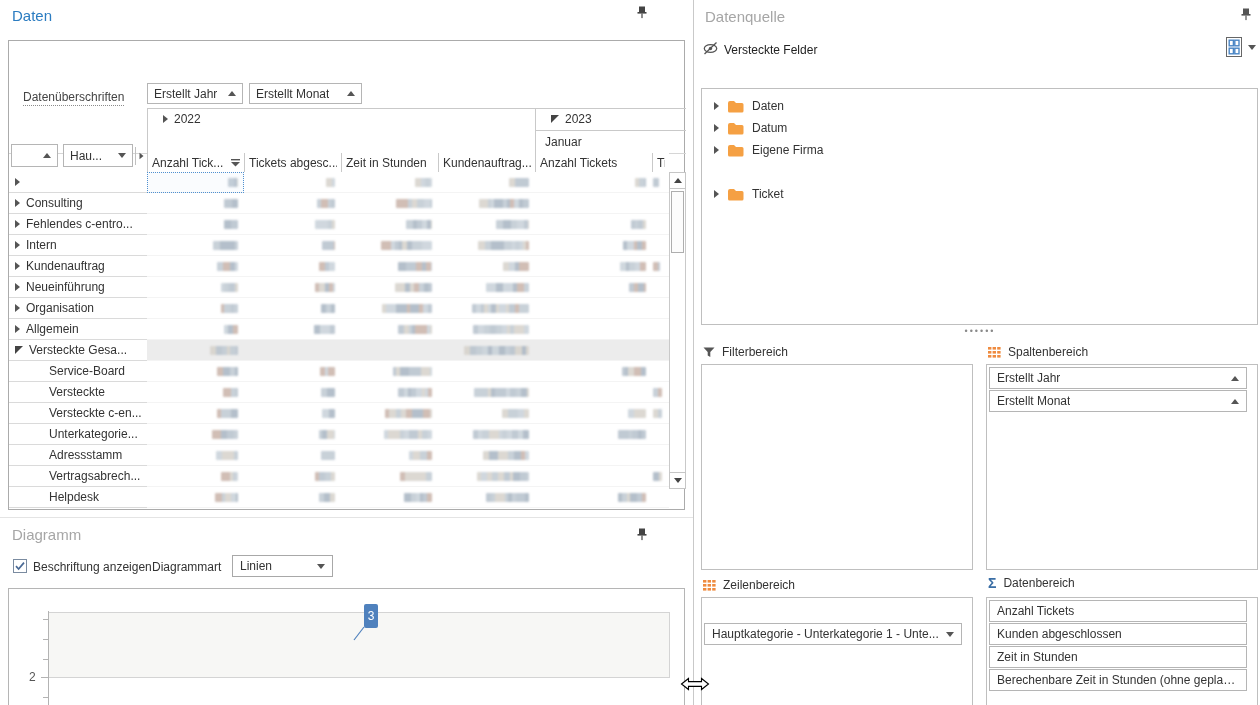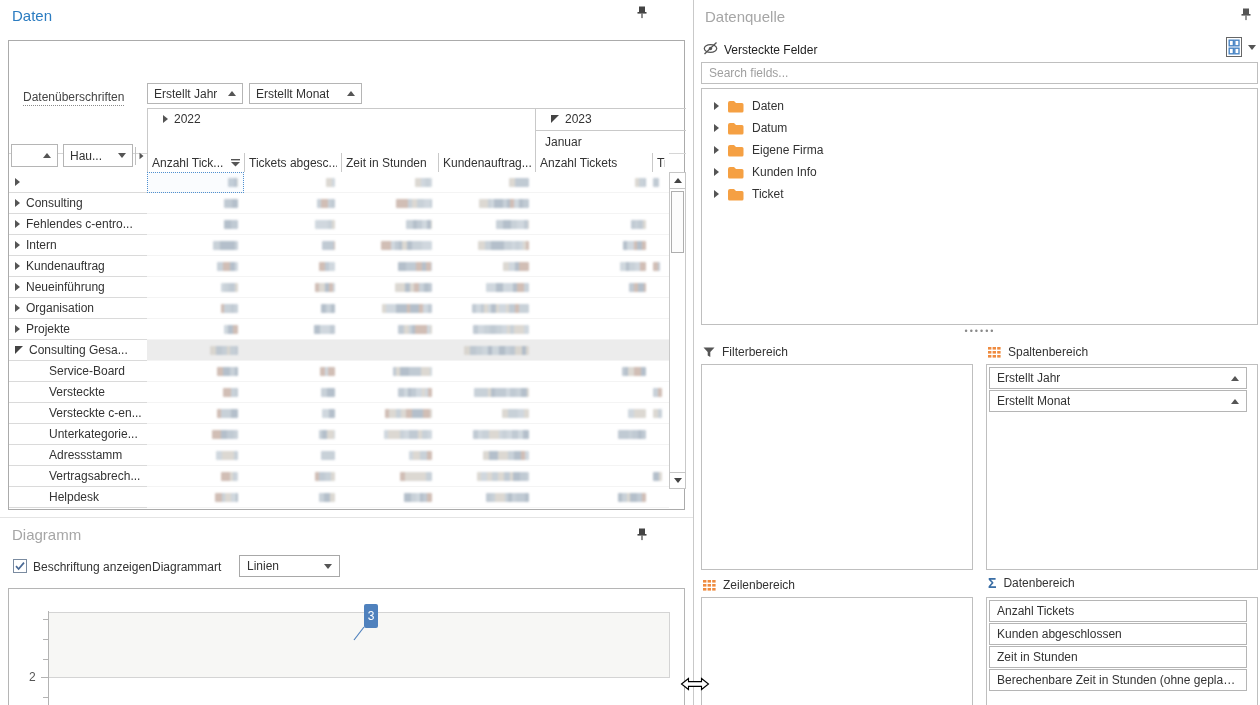--- a/index.html
+++ b/index.html
@@ -36,21 +36,21 @@
   .sbtn{position:absolute;background:#fff;border:1px solid #c6c6c6;display:flex;align-items:center;justify-content:center;}
   .sthumb{position:absolute;background:#fcfcfc;border:1px solid #aeaeae;}
   .strack{position:absolute;background:#fff;border:1px solid #c9c9c9;}
   .sarr-l{width:0;height:0;border-top:4px solid transparent;border-bottom:4px solid transparent;border-right:5px solid #444;}
   .sarr-r{width:0;height:0;border-top:4px solid transparent;border-bottom:4px solid transparent;border-left:5px solid #444;}
   .sarr-u{width:0;height:0;border-left:4px solid transparent;border-right:4px solid transparent;border-bottom:5px solid #444;}
   .sarr-d{width:0;height:0;border-left:4px solid transparent;border-right:4px solid transparent;border-top:5px solid #444;}
 
   
   .chk{position:absolute;left:13px;top:559px;width:14px;height:14px;border:1px solid #7a8ba0;background:#fff;}
-  .dd{position:absolute;left:239px;top:555px;width:101px;height:22px;border:1px solid #a8a8a8;background:#fff;
+  .dd{position:absolute;left:232px;top:555px;width:101px;height:22px;border:1px solid #a8a8a8;background:#fff;
       display:flex;align-items:center;justify-content:space-between;padding:0 7px;}
   .chartbox{position:absolute;left:8px;top:588px;width:677px;height:130px;border:1px solid #b5b5b5;background:#fff;}
   .band{position:absolute;left:39px;top:23px;width:622px;height:65px;background:#f7f7f5;
         border-top:1px solid #d4d4d4;border-right:1px solid #d4d4d4;}
   .grid2{position:absolute;left:39px;top:88px;width:622px;height:1px;background:#d4d4d4;}
   .yaxis{position:absolute;left:39px;top:22px;width:1px;height:108px;background:#b3b3b3;}
   .tick{position:absolute;height:1px;background:#b3b3b3;}
   .ptlabel{position:absolute;left:355px;top:15px;width:14px;height:24px;background:#4f81bd;border-radius:2px;
            color:#fff;display:flex;align-items:center;justify-content:center;font-size:12px;}
 
@@ -465,21 +465,21 @@
           <span style="display: inline-block; height: 9px; width: 7px; background: rgb(200, 209, 217);"></span>
           <span style="display: inline-block; height: 9px; width: 3px; background: rgb(214, 210, 203);"></span>
           <span style="display: inline-block; height: 9px; width: 6px; background: rgb(182, 193, 204);"></span>
           <span style="display: inline-block; height: 9px; width: 4px; background: rgb(201, 179, 169);"></span>
           <span style="display: inline-block; height: 9px; width: 7px; background: rgb(191, 201, 210);"></span>
           <span style="display: inline-block; height: 9px; width: 3px; background: rgb(191, 201, 210);"></span>
         </div>
       </div>
       <div class="rhcell" style="position: absolute; left: 0px; top: 278px; width: 138px; height: 21px; padding-left: 6px;">
         <span class="exp-c" style="margin-right:6px;flex:none"></span>
-        <span>Projekte</span>
+        <span>Allgemein</span>
       </div>
       <div class="drow" style="position: absolute; left: 138px; top: 278px; width: 522px; height: 21px;">
         <div class="blur" style="top: 6px; height: 9px; left: 77px;">
           <span style="display: inline-block; height: 9px; width: 4px; background: rgb(200, 209, 217);"></span>
           <span style="display: inline-block; height: 9px; width: 5px; background: rgb(168, 181, 194);"></span>
           <span style="display: inline-block; height: 9px; width: 3px; background: rgb(201, 179, 169);"></span>
           <span style="display: inline-block; height: 9px; width: 2px; background: rgb(201, 179, 169);"></span>
         </div>
         <div class="blur" style="top: 6px; height: 9px; left: 167px;">
           <span style="display: inline-block; height: 9px; width: 6px; background: rgb(168, 181, 194);"></span>
@@ -508,21 +508,21 @@
           <span style="display: inline-block; height: 9px; width: 4px; background: rgb(191, 201, 210);"></span>
           <span style="display: inline-block; height: 9px; width: 4px; background: rgb(214, 210, 203);"></span>
           <span style="display: inline-block; height: 9px; width: 6px; background: rgb(214, 210, 203);"></span>
           <span style="display: inline-block; height: 9px; width: 5px; background: rgb(200, 209, 217);"></span>
         </div>
       </div>
       <div class="rhcell" style="position: absolute; left: 0px; top: 299px; width: 138px; height: 21px; padding-left: 6px;">
         <svg width="8" height="8" style="margin-right:6px;flex:none">
           <polygon points="0,0 8,0 0,8" fill="#444"></polygon>
         </svg>
-        <span>Consulting Gesa...</span>
+        <span>Versteckte Gesa...</span>
       </div>
       <div class="drow hl" style="position: absolute; left: 138px; top: 299px; width: 522px; height: 21px;">
         <div class="blur" style="top: 6px; height: 9px; left: 63px;">
           <span style="display: inline-block; height: 9px; width: 6px; background: rgb(214, 210, 203);"></span>
           <span style="display: inline-block; height: 9px; width: 6px; background: rgb(182, 193, 204);"></span>
           <span style="display: inline-block; height: 9px; width: 5px; background: rgb(191, 201, 210);"></span>
           <span style="display: inline-block; height: 9px; width: 3px; background: rgb(214, 210, 203);"></span>
           <span style="display: inline-block; height: 9px; width: 6px; background: rgb(191, 201, 210);"></span>
           <span style="display: inline-block; height: 9px; width: 2px; background: rgb(182, 193, 204);"></span>
         </div>
@@ -896,21 +896,20 @@
 
   <svg class="abs" style="left:1226px;top:37px;" width="16" height="20">
     <rect x="0.5" y="0.5" width="15" height="19" fill="#fff" stroke="#666"></rect>
     <rect x="3.2" y="3.2" width="4.2" height="5.6" fill="none" stroke="#4a86c5" stroke-width="1.4"></rect>
     <rect x="8.8" y="3.2" width="4.2" height="5.6" fill="none" stroke="#4a86c5" stroke-width="1.4"></rect>
     <rect x="3.2" y="11.2" width="4.2" height="5.6" fill="none" stroke="#4a86c5" stroke-width="1.4"></rect>
     <rect x="8.8" y="11.2" width="4.2" height="5.6" fill="none" stroke="#4a86c5" stroke-width="1.4"></rect>
   </svg>
   <span class="arr-down abs" style="left:1248px;top:45px;"></span>
 
-  <div class="searchbox">Search fields...</div>
 
   <div class="treebox" id="treebox">
       <div class="titem" style="position: absolute; left: 0px; top: 6px; width: 100%; height: 22px;">
         <span class="exp-c" style="flex:none"></span>
         <svg width="17" height="13" style="flex:none">
           <path d="M1 3 q0 -2 2 -2 h4 l2 2 h6 q1.5 0 1.5 1.5 v6.5 q0 1.5 -1.5 1.5 h-12.5 q-1.5 0 -1.5 -1.5 z" fill="#f5a043"></path>
         </svg>
         <span>Daten</span>
       </div>
       <div class="titem" style="position: absolute; left: 0px; top: 50px; width: 100%; height: 22px;">
@@ -919,27 +918,20 @@
           <path d="M1 3 q0 -2 2 -2 h4 l2 2 h6 q1.5 0 1.5 1.5 v6.5 q0 1.5 -1.5 1.5 h-12.5 q-1.5 0 -1.5 -1.5 z" fill="#f5a043"></path>
         </svg>
         <span>Eigene Firma</span>
       </div>
       <div class="titem" style="position: absolute; left: 0px; top: 28px; width: 100%; height: 22px;">
         <span class="exp-c" style="flex:none"></span>
         <svg width="17" height="13" style="flex:none">
           <path d="M1 3 q0 -2 2 -2 h4 l2 2 h6 q1.5 0 1.5 1.5 v6.5 q0 1.5 -1.5 1.5 h-12.5 q-1.5 0 -1.5 -1.5 z" fill="#f5a043"></path>
         </svg>
         <span>Datum</span>
-      </div>
-      <div class="titem" style="position: absolute; left: 0px; top: 72px; width: 100%; height: 22px;">
-        <span class="exp-c" style="flex:none"></span>
-        <svg width="17" height="13" style="flex:none">
-          <path d="M1 3 q0 -2 2 -2 h4 l2 2 h6 q1.5 0 1.5 1.5 v6.5 q0 1.5 -1.5 1.5 h-12.5 q-1.5 0 -1.5 -1.5 z" fill="#f5a043"></path>
-        </svg>
-        <span>Kunden Info</span>
       </div>
       <div class="titem" style="position: absolute; left: 0px; top: 94px; width: 100%; height: 22px;">
         <span class="exp-c" style="flex:none"></span>
         <svg width="17" height="13" style="flex:none">
           <path d="M1 3 q0 -2 2 -2 h4 l2 2 h6 q1.5 0 1.5 1.5 v6.5 q0 1.5 -1.5 1.5 h-12.5 q-1.5 0 -1.5 -1.5 z" fill="#f5a043"></path>
         </svg>
         <span>Ticket</span>
       </div>
     </div>
 
@@ -993,20 +985,24 @@
           <rect x="9.2" y="8" width="3.4" height="2.6"></rect>
         </g>
     </svg>
     <span>Zeilenbereich</span>
   </div>
   <div class="areahdr" style="left:988px;top:576px;">
     <span class="sigma">Σ</span>
     <span>Datenbereich</span>
   </div>
   <div class="areabox" style="left:701px;top:597px;height:110px;" id="rowsarea">
+      <div class="aitem" style="position: absolute; left: 2px; top: 25px; height: 22px; width: 258px;">
+        <span class="lbl">Hauptkategorie - Unterkategorie 1 - Unte...</span>
+        <span class="arr-down" style="flex: 0 0 auto;"></span>
+      </div>
     </div>
   <div class="areabox" style="left:986px;top:597px;height:110px;" id="dataarea">
       <div class="aitem" style="position: absolute; left: 2px; top: 2px; height: 22px; width: 258px;">
         <span class="lbl">Anzahl Tickets</span>
       </div>
       <div class="aitem" style="position: absolute; left: 2px; top: 25px; height: 22px; width: 258px;">
         <span class="lbl">Kunden abgeschlossen</span>
       </div>
       <div class="aitem" style="position: absolute; left: 2px; top: 48px; height: 22px; width: 258px;">
         <span class="lbl">Zeit in Stunden</span>

